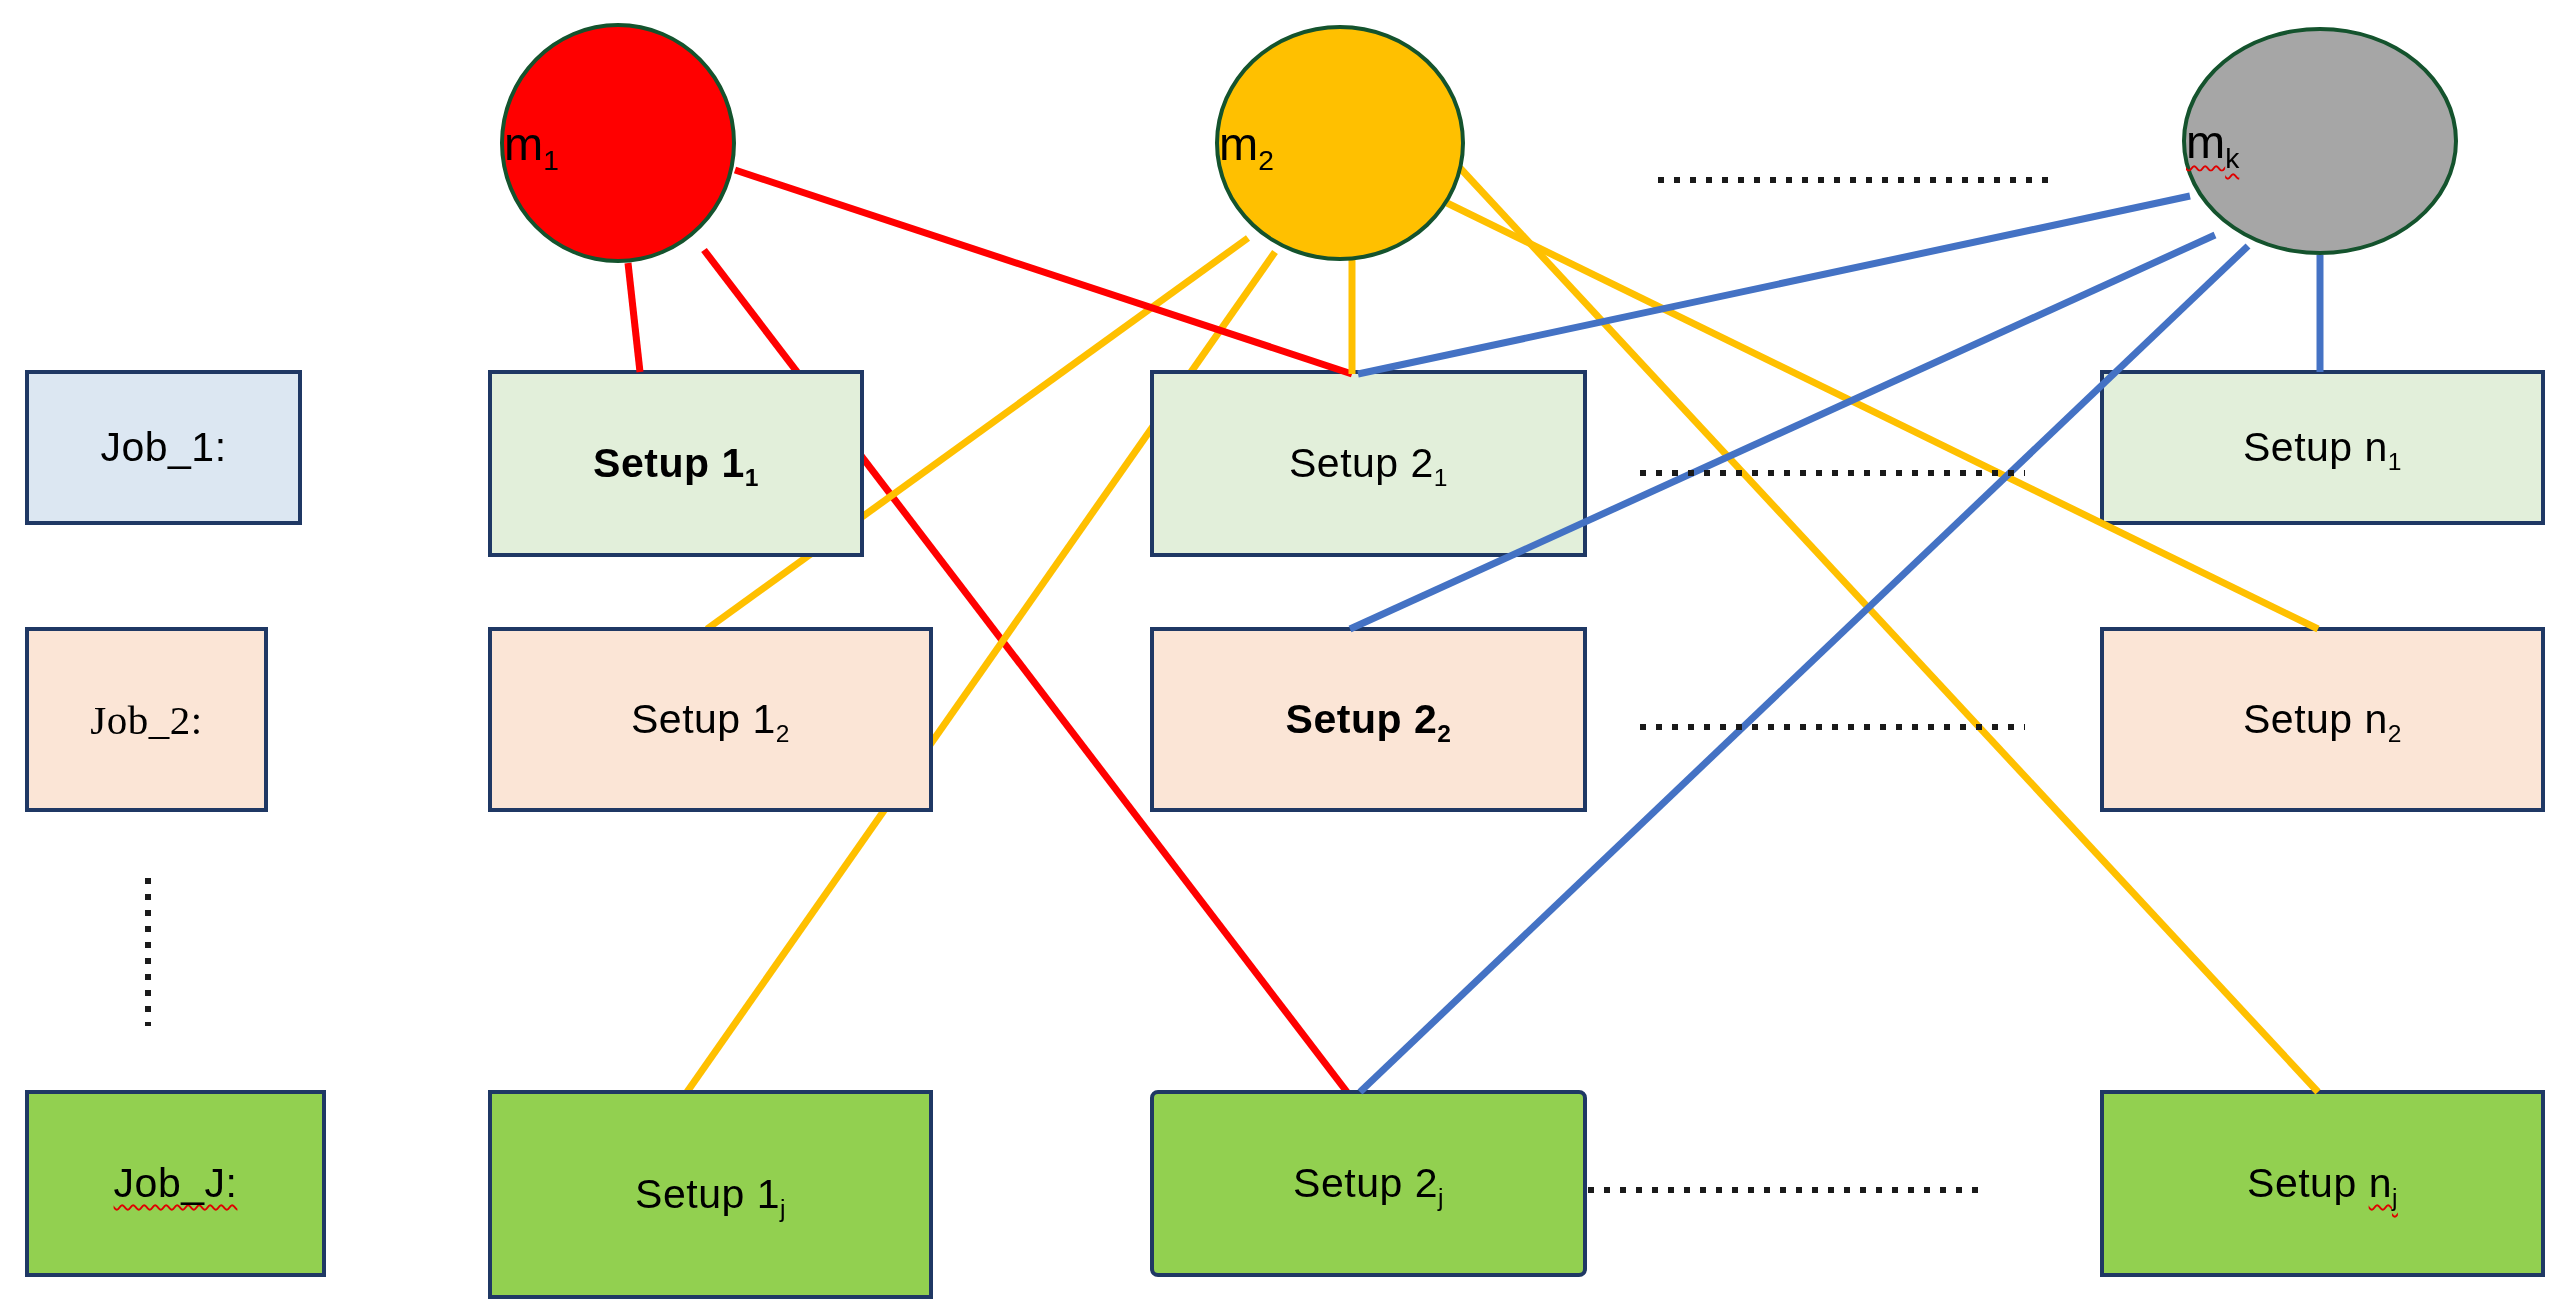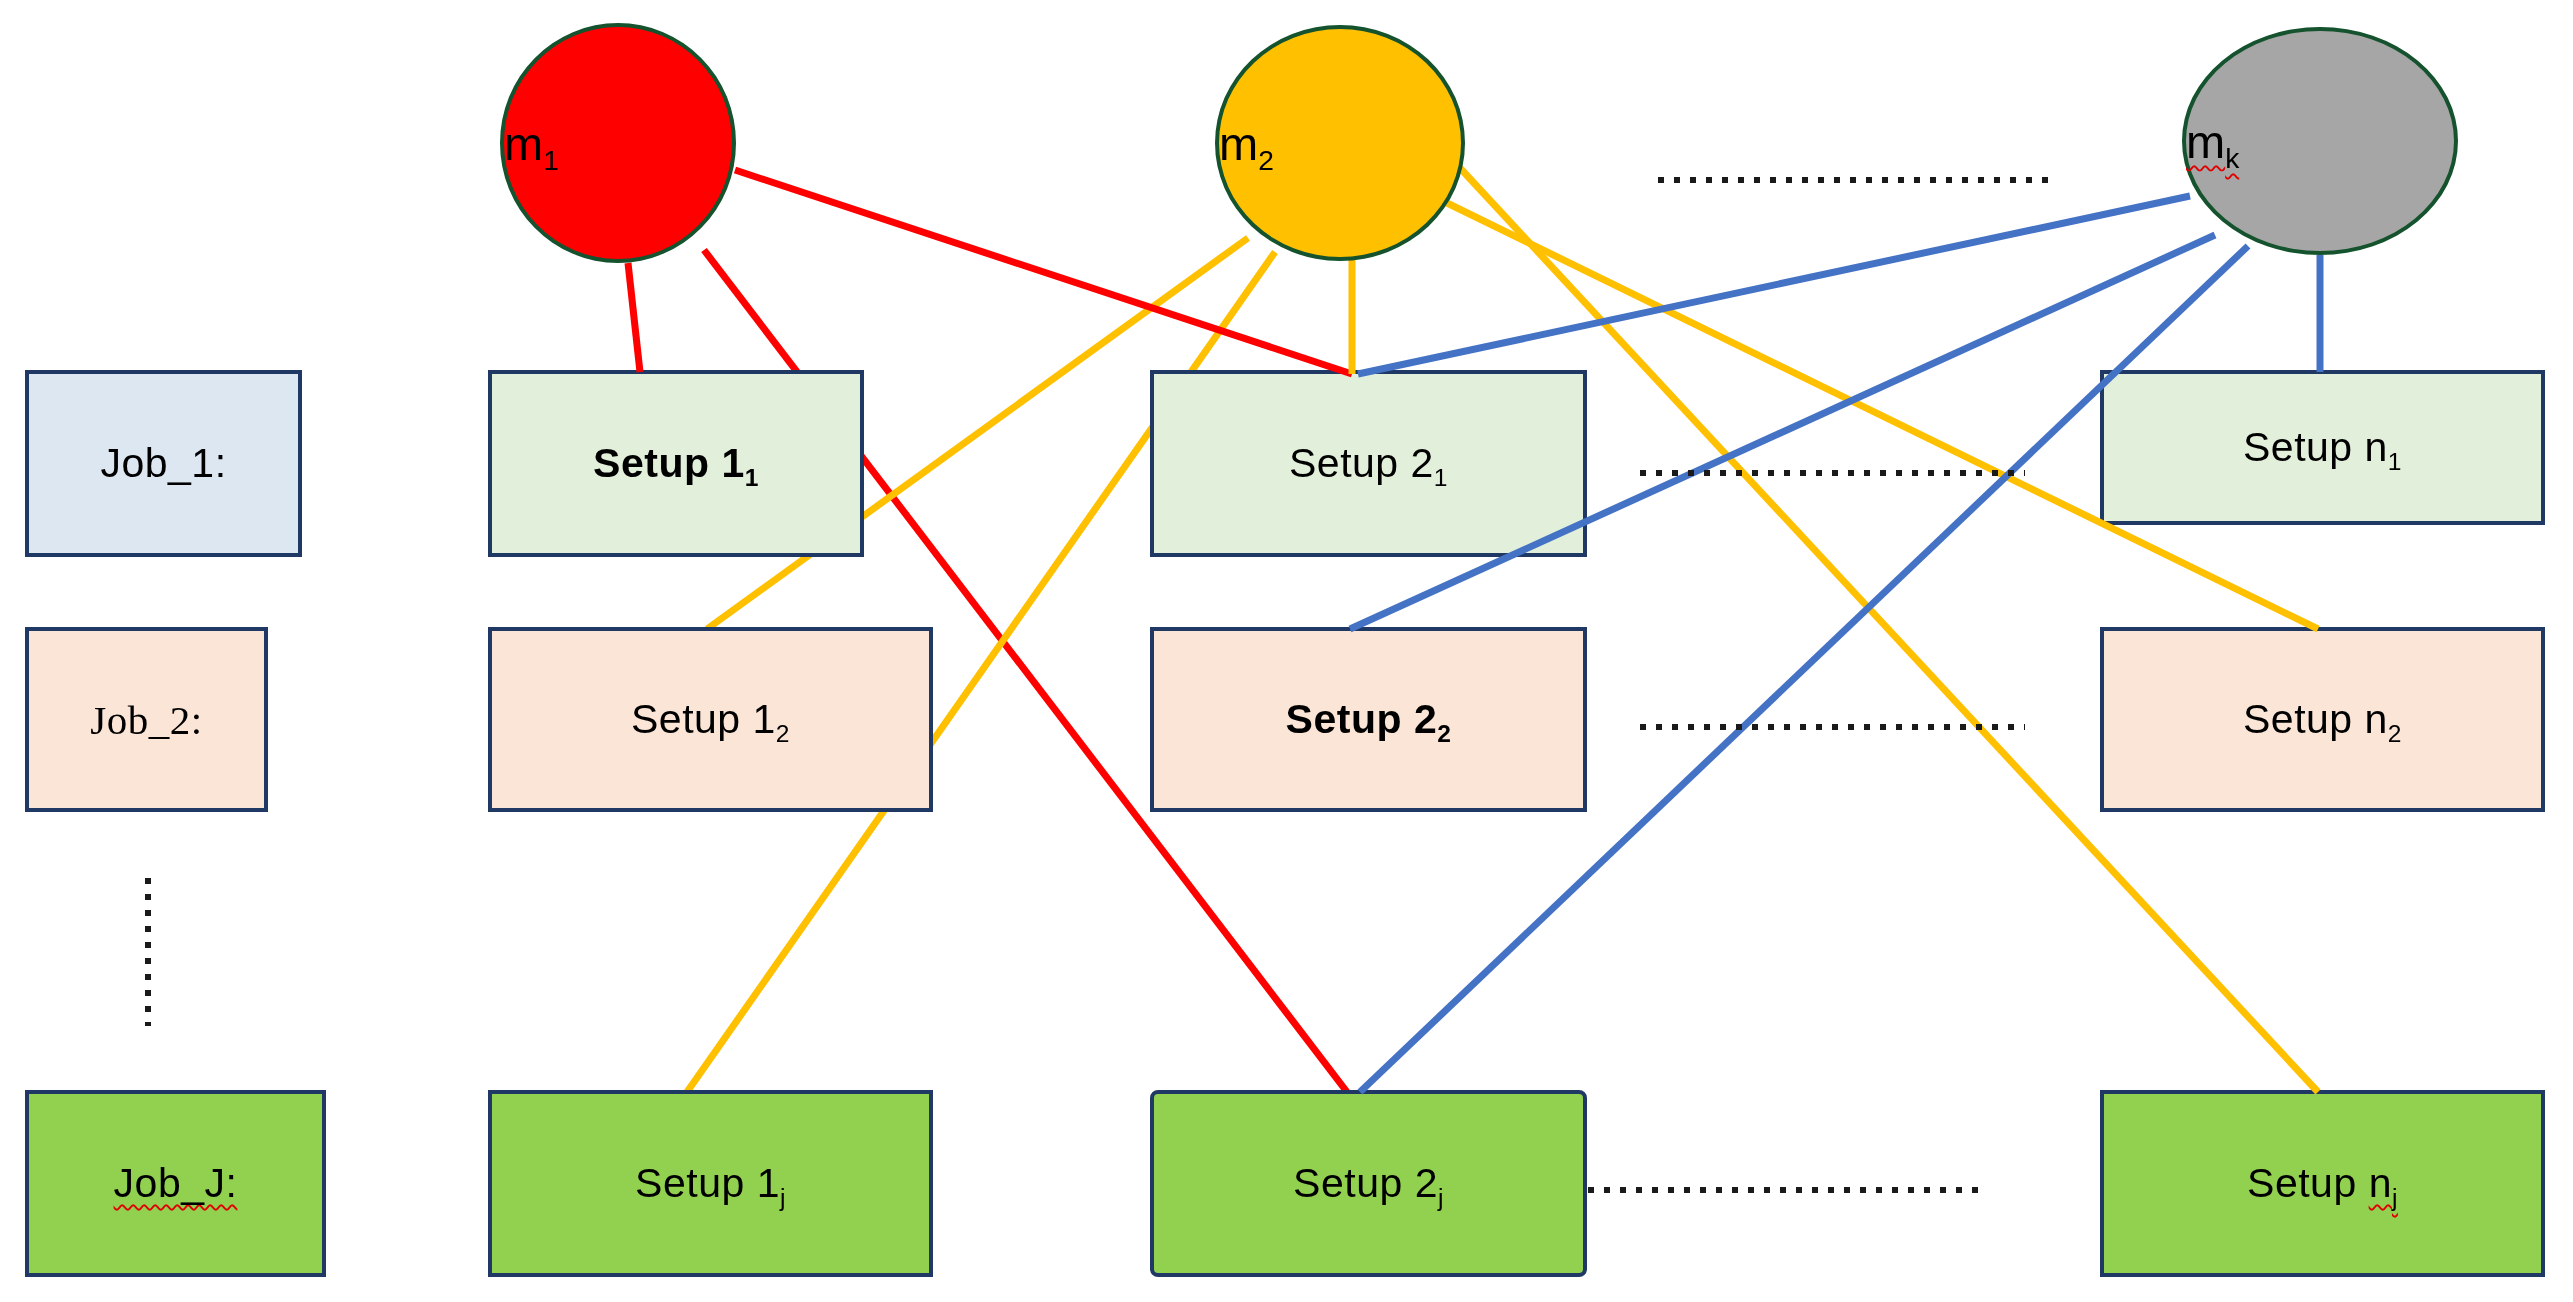--- a/index.html
+++ b/index.html
@@ -25,21 +25,21 @@
 <body>
 
 <div id="stage">
 
   <svg id="edges-under" class="layer" viewBox="0 0 2573 1302">
       <line x1="704" y1="250" x2="1347" y2="1092" stroke="#FF0000" stroke-width="7"></line>
       <line x1="1248" y1="238" x2="707" y2="629" stroke="#FFC000" stroke-width="7"></line>
       <line x1="1275" y1="252" x2="687" y2="1092" stroke="#FFC000" stroke-width="7"></line>
     </svg>
 
-  <div class="node-box" style="left: 25px; top: 370px; width: 277px; height: 187px; background-color: rgb(220, 231, 242); text-align: center;">
+  <div class="node-box" style="left: 25px; top: 370px; width: 277px; height: 155px; background-color: rgb(220, 231, 242); text-align: center;">
     <span class="lbl">Job_1:</span>
   </div>
   <div class="node-box" style="left: 25px; top: 627px; width: 243px; height: 185px; background-color: rgb(251, 229, 214); font-family: Liberation Serif, serif;">
     <span class="lbl">Job_2:</span>
   </div>
   <div class="node-box" style="left: 25px; top: 1090px; width: 301px; height: 187px; background-color: rgb(146, 208, 80);">
     <span class="lbl sq">Job_J:</span>
   </div>
 
   <div class="node-box" style="left: 488px; top: 370px; width: 376px; height: 187px; background-color: rgb(226, 239, 218); font-weight: bold;">
@@ -55,21 +55,21 @@
   <div class="node-box" style="left: 488px; top: 627px; width: 445px; height: 185px; background-color: rgb(251, 229, 214);">
     <span class="lbl"><span>Setup 1</span><sub>2</sub></span>
   </div>
   <div class="node-box" style="left: 1150px; top: 627px; width: 437px; height: 185px; background-color: rgb(251, 229, 214); font-weight: bold;">
     <span class="lbl"><span>Setup 2</span><sub>2</sub></span>
   </div>
   <div class="node-box" style="left: 2100px; top: 627px; width: 445px; height: 185px; background-color: rgb(251, 229, 214);">
     <span class="lbl"><span>Setup n</span><sub>2</sub></span>
   </div>
 
-  <div class="node-box" style="left: 488px; top: 1090px; width: 445px; height: 187px; background-color: rgb(146, 208, 80);">
+  <div class="node-box" style="left: 488px; top: 1090px; width: 445px; height: 209px; background-color: rgb(146, 208, 80);">
     <span class="lbl"><span>Setup 1</span><sub>j</sub></span>
   </div>
   <div class="node-box" style="left: 1150px; top: 1090px; width: 437px; height: 187px; background-color: rgb(146, 208, 80); border-radius: 8px;">
     <span class="lbl"><span>Setup 2</span><sub>j</sub></span>
   </div>
   <div class="node-box" style="left: 2100px; top: 1090px; width: 445px; height: 187px; background-color: rgb(146, 208, 80);">
     <span class="lbl"><span>Setup </span><span class="sq sq-sub"><span>n</span><sub>j</sub></span></span>
   </div>
 
   <svg id="edges-over" class="layer" viewBox="0 0 2573 1302">

